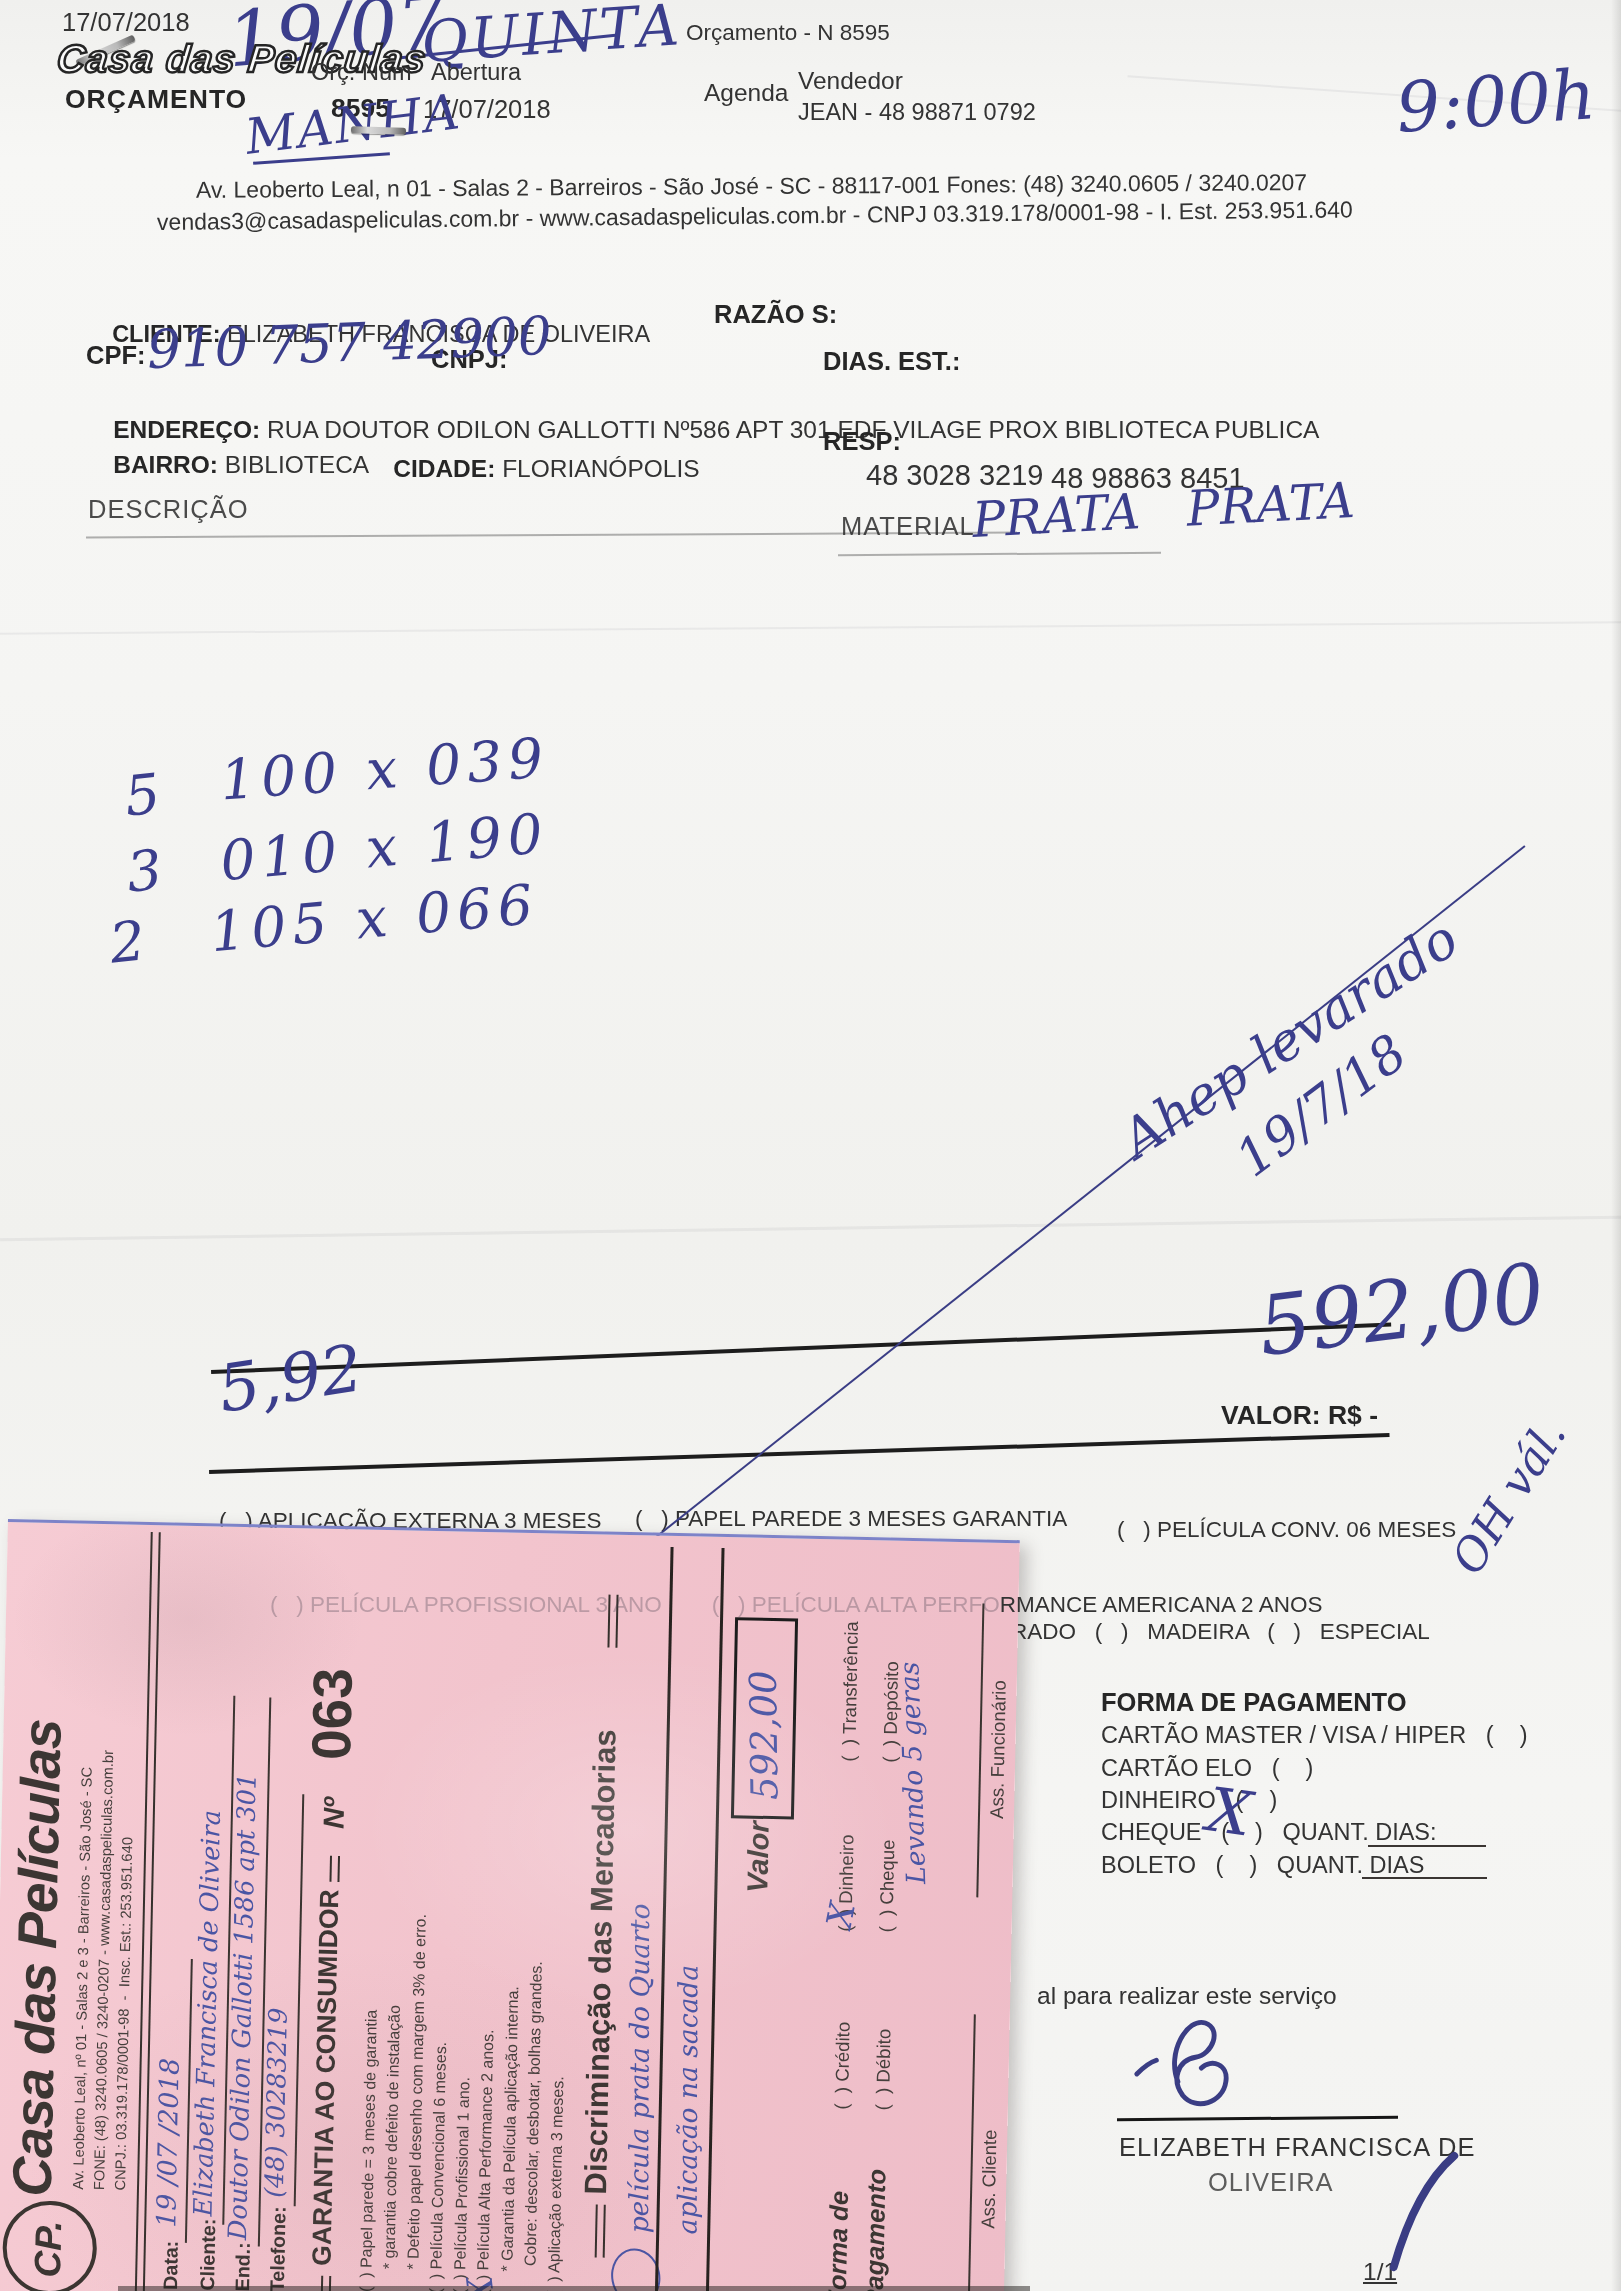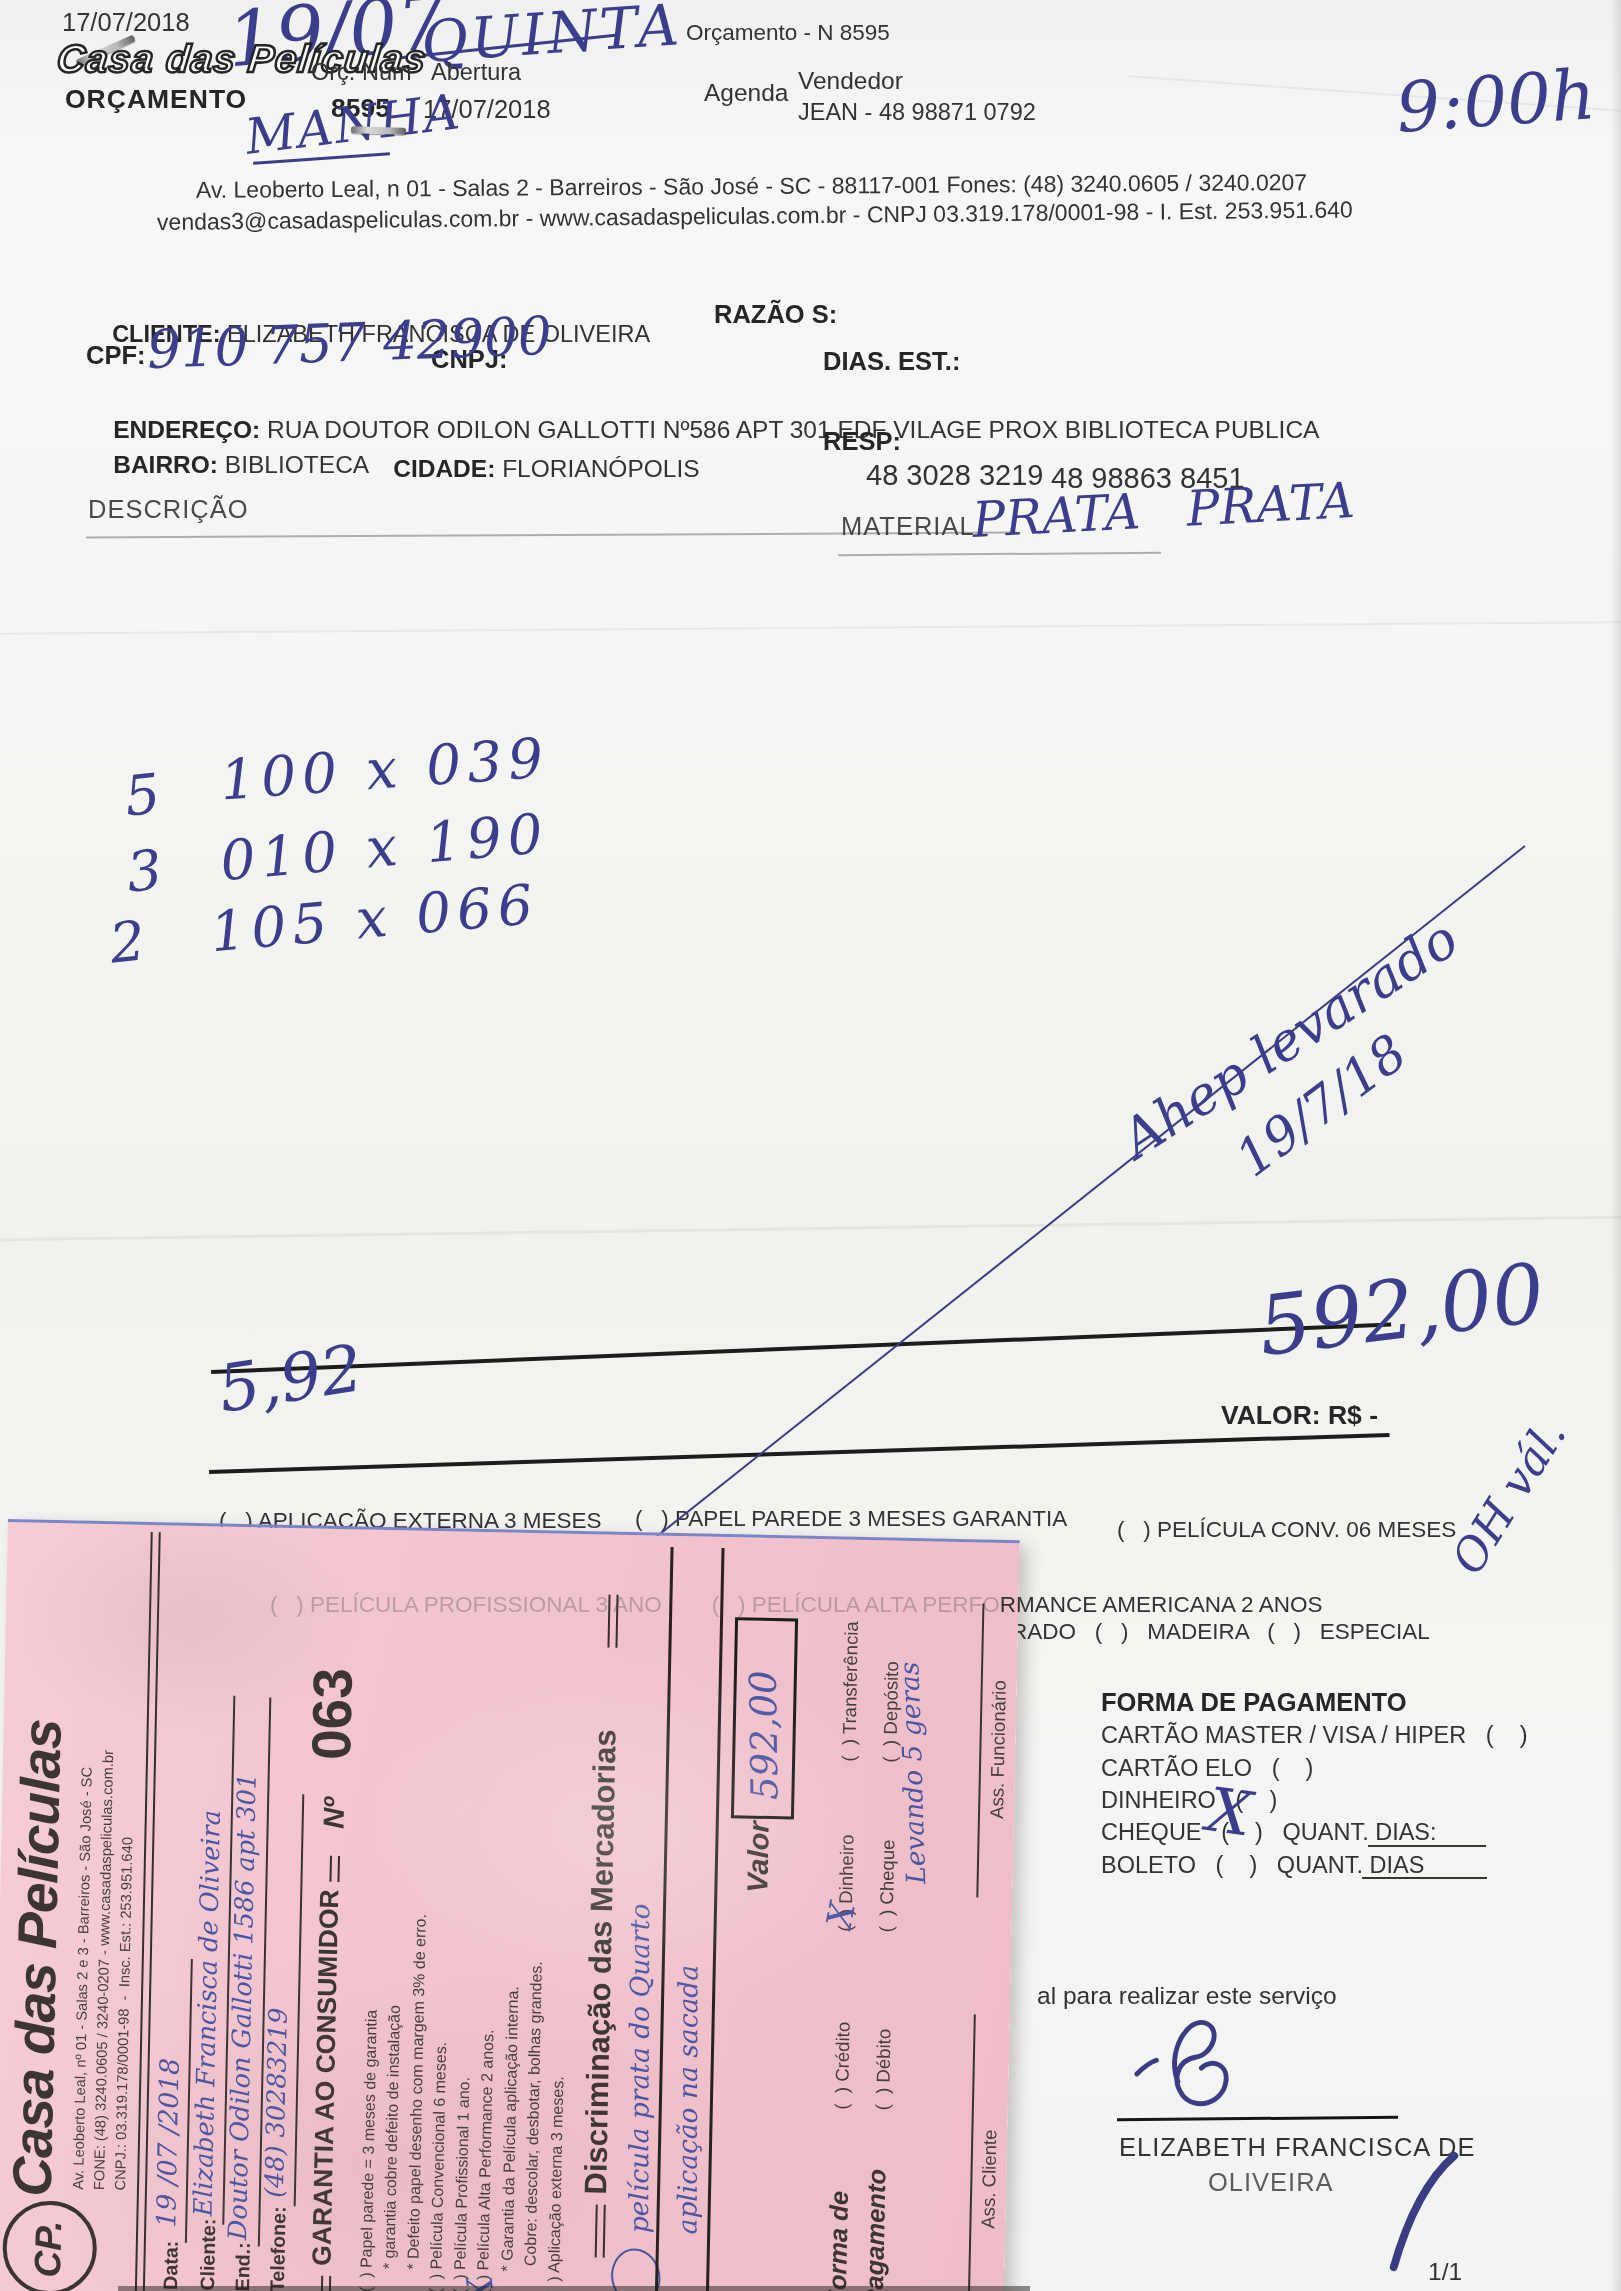--- a/index.html
+++ b/index.html
@@ -135,21 +135,21 @@
   <svg class="abs" style="left:1127px;top:2011px;z-index:6;" width="137" height="118" viewBox="0 0 140 120">
     <path d="M52 72 C 40 42, 62 6, 80 12 C 97 18, 88 44, 70 47 C 52 50, 45 70, 57 86 C 70 102, 98 94, 101 72 C 104 54, 86 48, 76 58" stroke="#3a3d84" stroke-width="5" fill="none" stroke-linecap="round"></path>
     <path d="M10 64 C 18 56, 24 52, 30 50" stroke="#3a3d84" stroke-width="5" fill="none" stroke-linecap="round"></path>
   </svg>
   <div class="abs" style="left:1117px;top:2117px;width:281px;height:2.9px;background:#161616;transform:rotate(-.5deg);"></div>
   <div class="abs p" style="left:1119px;top:2133px;font-size:25.5px;letter-spacing:1px;">ELIZABETH FRANCISCA DE</div>
   <div class="abs p" style="left:1208px;top:2168px;font-size:25.5px;letter-spacing:1px;opacity:.78;">OLIVEIRA</div>
   <svg class="abs" style="left:1380px;top:2148px;z-index:6;" width="88" height="127" viewBox="0 0 90 130">
     <path d="M14 122 C 26 80, 46 34, 76 8" stroke="#3a3d84" stroke-width="8" fill="none" stroke-linecap="round"></path>
   </svg>
-  <div class="abs p" style="left:1428px;top:2258px;font-size:24.5px;">1/1</div>
+  <div class="abs p" style="left:1363px;top:2258px;font-size:24.5px;text-decoration:underline;">1/1</div>
 
   <div class="slip">
     <div class="slip-inner">
 
       <div class="abs" style="left:3.9px;top:9.8px;width:94px;height:94px;border:4.9px solid #3b3531;border-radius:50%;box-sizing:border-box;">
         <span class="abs sb" style="left:13.7px;top:21.6px;font-size:37px;font-style:italic;">CP.</span>
       </div>
       <div class="abs sb" style="left:102px;top:5.9px;font-size:55px;font-style:italic;letter-spacing:-1px;">Casa das Películas</div>
       <div class="abs sp" style="left:110px;top:76px;font-size:14.7px;">Av. Leoberto Leal, nº 01 - Salas 2 e 3 - Barreiros - São José - SC</div>
       <div class="abs sp" style="left:110px;top:97px;font-size:14.7px;">FONE: (48) 3240.0605 / 3240-0207 - www.casadaspeliculas.com.br</div>

